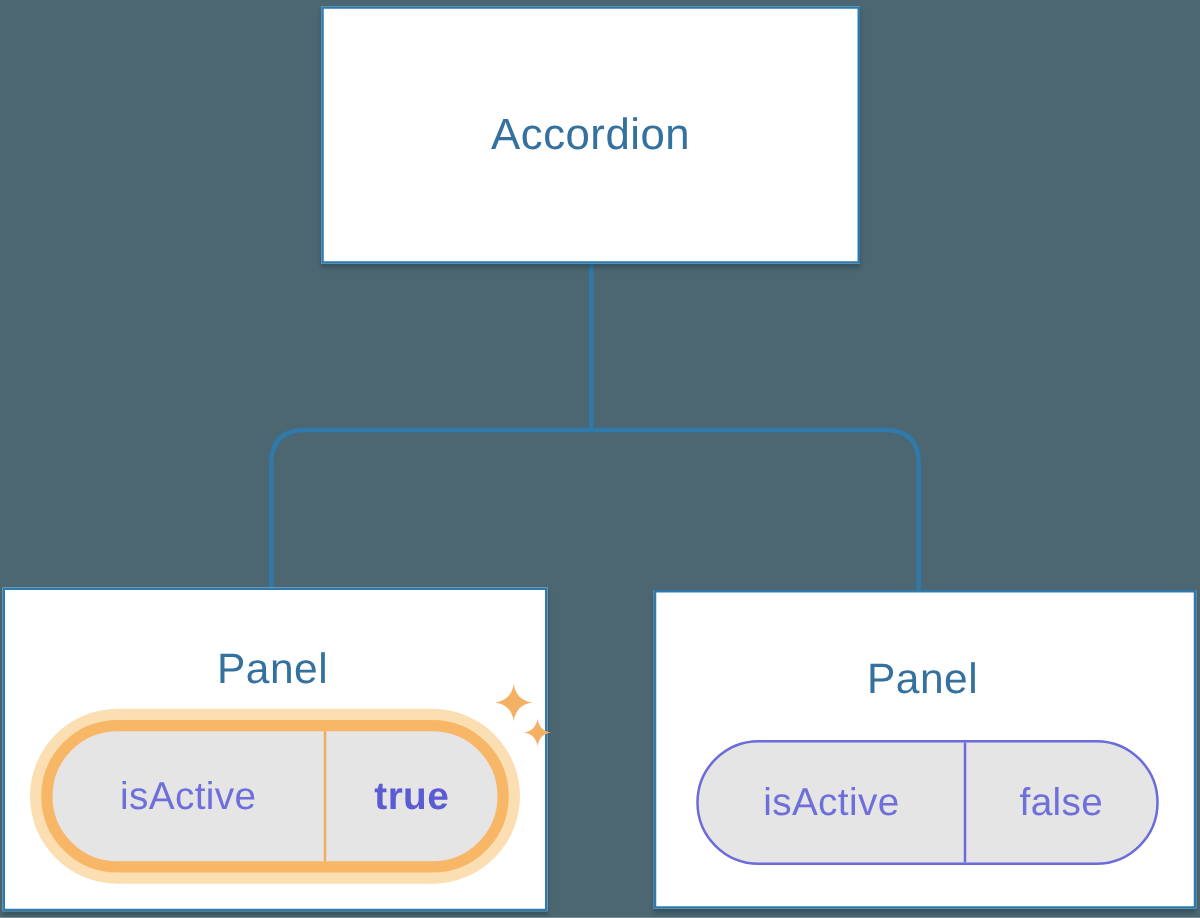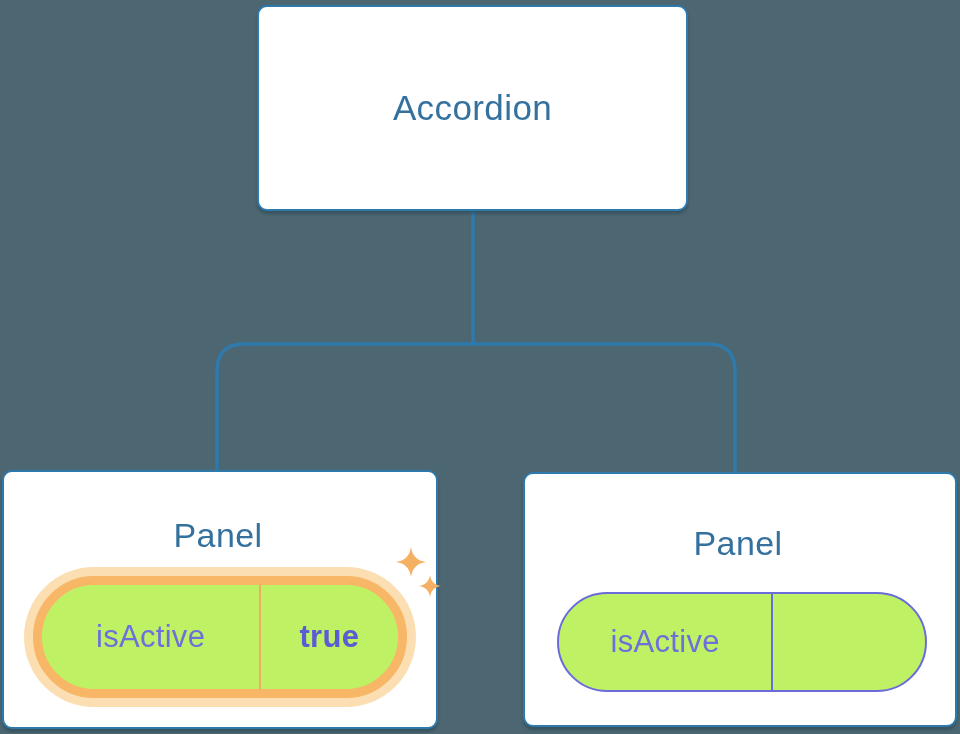--- a/index.html
+++ b/index.html
@@ -8,41 +8,41 @@
     width:960px;height:734px;
     background:#4c6772;
     overflow:hidden;
     font-family:"Liberation Sans", sans-serif;
   }
   #connectors{position:absolute;left:0;top:0;z-index:0;pointer-events:none;}
   .node{
     position:absolute;
     background:#ffffff;
     border:2.5px solid #2e7aad;
-    border-radius:10px;
+    border-radius:0;
     box-shadow:0 3px 3px rgba(21,45,56,0.35);
     box-sizing:border-box;
     z-index:1;
   }
   #accordion-box{left:257px;top:5px;width:431px;height:206px;display:flex;align-items:center;justify-content:center;}
   .root-label{
     font-size:35px;font-weight:500;letter-spacing:0.4px;color:#34719e;
   }
   #panel-left{left:2px;top:470px;width:436px;height:259px;}
   #panel-right{left:523px;top:472px;width:434px;height:255px;}
   .panel-title{
     position:absolute;left:0;right:4px;text-align:center;
     font-size:34px;font-weight:500;letter-spacing:0.4px;color:#34719e;
   }
   #panel-left .panel-title{top:44px;}
   #panel-right .panel-title{top:50px;}
   .state-pill{
     position:absolute;
     display:flex;align-items:stretch;
-    background:#bef264;
+    background:#e5e5e5;
     box-sizing:border-box;
   }
   .pill-active{
     left:29px;top:104px;width:374px;height:122px;
     border:9px solid #f7b766;
     border-radius:70px;
     box-shadow:0 0 0 9px #fbdfb3;
   }
   .pill-inactive{
     left:32px;top:118px;width:370px;height:100px;
@@ -92,16 +92,17 @@
       </g>
     </svg>
   </div>
 
   <div class="node" id="panel-right">
     <div class="panel-title">Panel</div>
 
     <div class="state-pill pill-inactive">
       <div class="pill-cell cell-key">isActive</div>
       <div class="divider"></div>
+      <div class="pill-cell cell-value">false</div>
     </div>
   </div>
 
 </div>
 
 </body></html>

